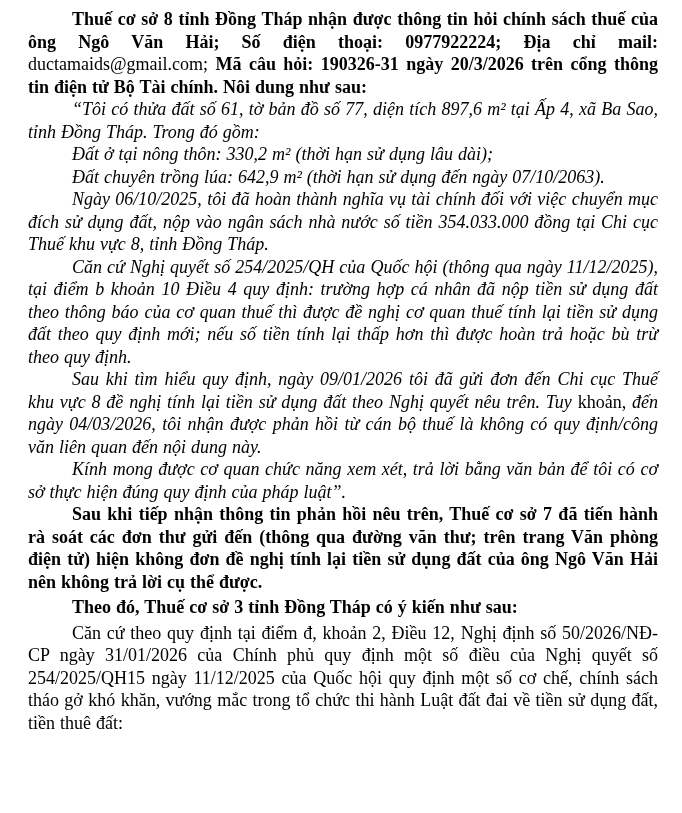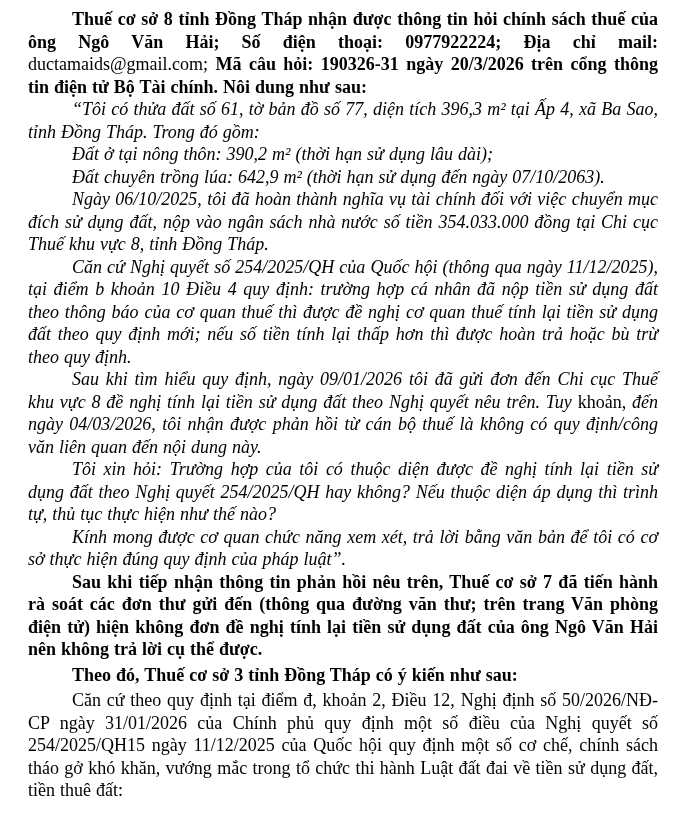--- a/index.html
+++ b/index.html
@@ -35,33 +35,32 @@
   .up { font-style: normal; }    
   .sp { margin-top: 3px; }       
 </style>
 </head>
 <body>
 
 <div class="page">
 
   <p class="b"><span>Thuế cơ sở 8 tỉnh Đồng Tháp nhận được thông tin hỏi chính sách thuế của ông Ngô Văn Hải; Số điện thoại: 0977922224; Địa chỉ mail: </span><span class="nb">ductamaids@gmail.com; </span><span>Mã câu hỏi: 190326-31 ngày 20/3/2026 trên cổng thông tin điện tử Bộ Tài chính. Nôi dung như sau:</span></p>
 
-  <p class="i">“Tôi có thửa đất số 61, tờ bản đồ số 77, diện tích 396,3 m² tại Ấp 4, xã Ba Sao, tỉnh Đồng Tháp. Trong đó gồm:</p>
+  <p class="i">“Tôi có thửa đất số 61, tờ bản đồ số 77, diện tích 897,6 m² tại Ấp 4, xã Ba Sao, tỉnh Đồng Tháp. Trong đó gồm:</p>
 
-  <p class="i">Đất ở tại nông thôn: 390,2 m² (thời hạn sử dụng lâu dài);</p>
+  <p class="i">Đất ở tại nông thôn: 330,2 m² (thời hạn sử dụng lâu dài);</p>
 
   <p class="i">Đất chuyên trồng lúa: 642,9 m² (thời hạn sử dụng đến ngày 07/10/2063).</p>
 
   <p class="i">Ngày 06/10/2025, tôi đã hoàn thành nghĩa vụ tài chính đối với việc chuyển mục đích sử dụng đất, nộp vào ngân sách nhà nước số tiền 354.033.000 đồng tại Chi cục Thuế khu vực 8, tỉnh Đồng Tháp.</p>
 
   <p class="i">Căn cứ Nghị quyết số 254/2025/QH của Quốc hội (thông qua ngày 11/12/2025), tại điểm b khoản 10 Điều 4 quy định: trường hợp cá nhân đã nộp tiền sử dụng đất theo thông báo của cơ quan thuế thì được đề nghị cơ quan thuế tính lại tiền sử dụng đất theo quy định mới; nếu số tiền tính lại thấp hơn thì được hoàn trả hoặc bù trừ theo quy định.</p>
 
   <p class="i"><span>Sau khi tìm hiểu quy định, ngày 09/01/2026 tôi đã gửi đơn đến Chi cục Thuế khu vực 8 đề nghị tính lại tiền sử dụng đất theo Nghị quyết nêu trên. Tuy </span><span class="up">khoản,</span><span> đến ngày 04/03/2026, tôi nhận được phản hồi từ cán bộ thuế là không có quy định/công văn liên quan đến nội dung này.</span></p>
 
-  <p class="i">Tôi xin hỏi: Trường hợp của tôi có thuộc diện được đề nghị tính lại tiền sử dụng đất theo Nghị quyết 254/2025/QH hay không? Nếu thuộc diện áp dụng thì trình tự, thủ tục thực hiện như thế nào?</p>
 
   <p class="i">Kính mong được cơ quan chức năng xem xét, trả lời bằng văn bản để tôi có cơ sở thực hiện đúng quy định của pháp luật”.</p>
 
   <p class="b">Sau khi tiếp nhận thông tin phản hồi nêu trên, Thuế cơ sở 7 đã tiến hành rà soát các đơn thư gửi đến (thông qua đường văn thư; trên trang Văn phòng điện tử) hiện không đơn đề nghị tính lại tiền sử dụng đất của ông Ngô Văn Hải nên không trả lời cụ thể được.</p>
 
   <p class="b sp">Theo đó, Thuế cơ sở 3 tỉnh Đồng Tháp có ý kiến như sau:</p>
 
   <p class="sp">Căn cứ theo quy định tại điểm đ, khoản 2, Điều 12, Nghị định số 50/2026/NĐ-CP ngày 31/01/2026 của Chính phủ quy định một số điều của Nghị quyết số 254/2025/QH15 ngày 11/12/2025 của Quốc hội quy định một số cơ chế, chính sách tháo gở khó khăn, vướng mắc trong tổ chức thi hành Luật đất đai về tiền sử dụng đất, tiền thuê đất:</p>
 
 </div>

